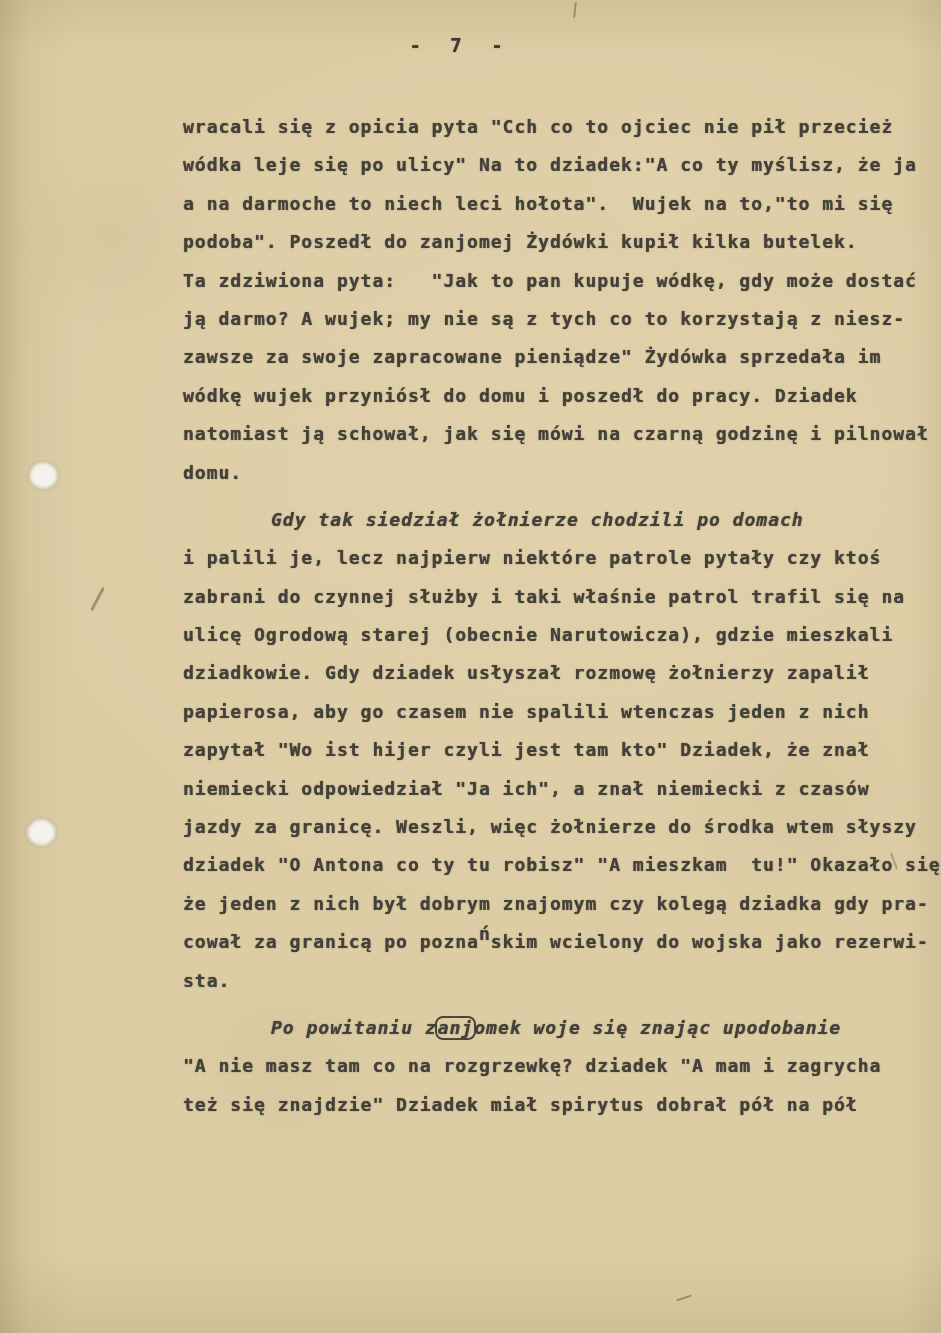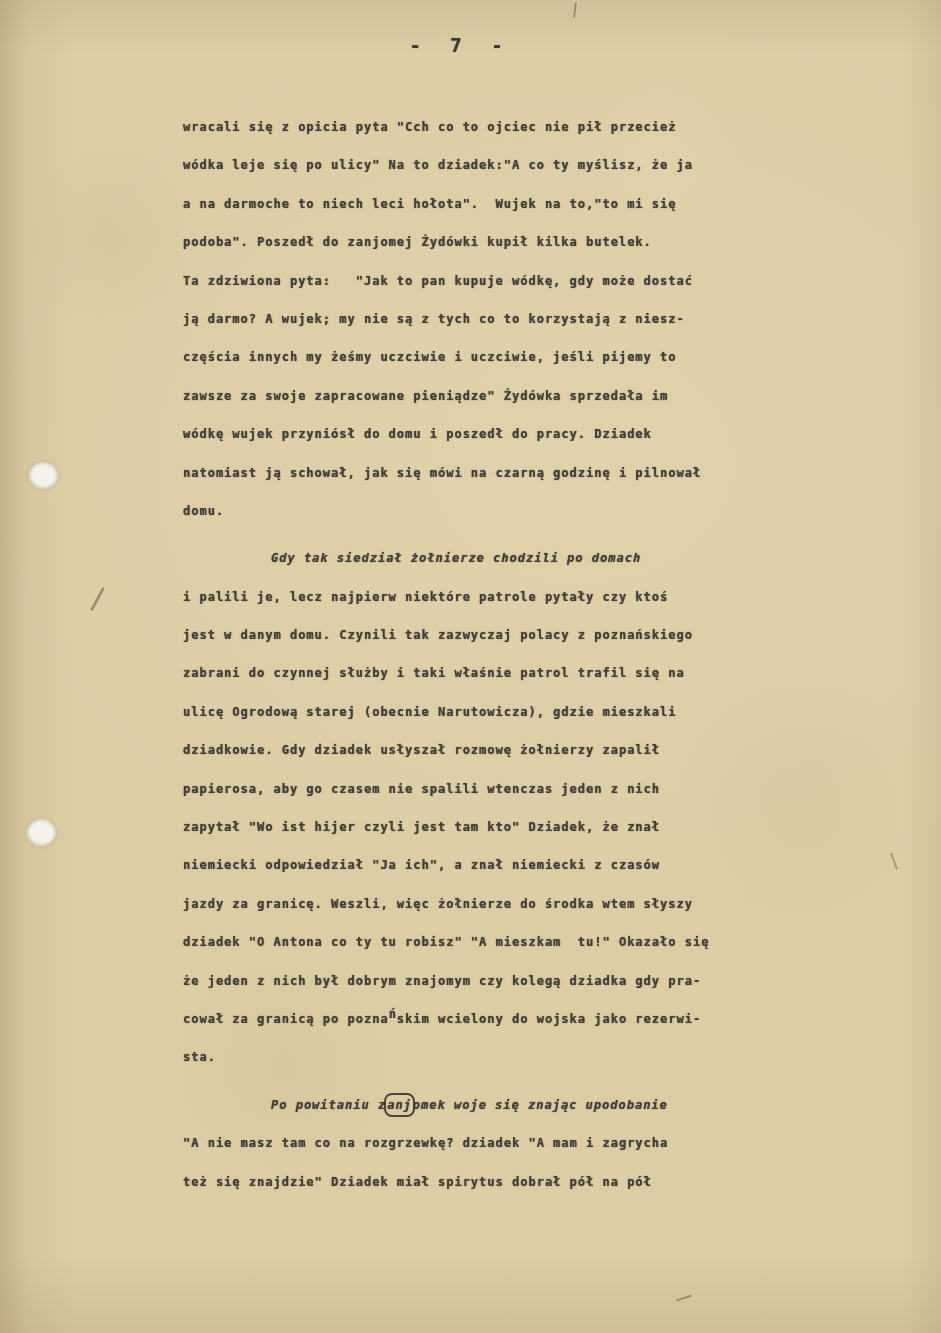--- a/index.html
+++ b/index.html
@@ -34,21 +34,21 @@
     font-size:19px;font-weight:bold;letter-spacing:9px;
     text-shadow:0 0 1px rgba(55,52,44,0.85);
   }
   .text-block{
     position:absolute;left:183px;top:108px;width:740px;
   }
   .paragraph{margin:0 0 9px 0;}
   .line{
     white-space:pre;
     height:38.4px;line-height:38.4px;
-    font-size:12px;letter-spacing:1px;
+    font-size:18px;letter-spacing:1px;
     font-weight:bold;
     color:#43413a;
     text-shadow:0 0 1.2px rgba(62,58,48,0.75), 0.4px 0.4px 0 rgba(62,58,48,0.35);
   }
   .line.indent{padding-left:88px;font-style:italic;}
   .seg-boxed{
     display:inline-block;
     border:2px solid rgba(50,46,38,0.85);
     border-radius:8px;
     line-height:20px;
@@ -85,30 +85,28 @@
   <div class="pencil-mark mark-bottom-tick"></div>
 
   <div class="text-block">
       <div class="paragraph">
         <div class="line">wracali się z opicia pyta "Cch co to ojciec nie pił przecież</div>
         <div class="line">wódka leje się po ulicy" Na to dziadek:"A co ty myślisz, że ja</div>
         <div class="line">a na darmoche to niech leci hołota".  Wujek na to,"to mi się</div>
         <div class="line">podoba". Poszedł do zanjomej Żydówki kupił kilka butelek.</div>
         <div class="line">Ta zdziwiona pyta:   "Jak to pan kupuje wódkę, gdy może dostać</div>
         <div class="line">ją darmo? A wujek; my nie są z tych co to korzystają z niesz-</div>
-        <div class="line">częścia innych my żeśmy uczciwie i uczciwie, jeśli pijemy to</div>
         <div class="line">zawsze za swoje zapracowane pieniądze" Żydówka sprzedała im</div>
         <div class="line">wódkę wujek przyniósł do domu i poszedł do pracy. Dziadek</div>
         <div class="line">natomiast ją schował, jak się mówi na czarną godzinę i pilnował</div>
         <div class="line">domu.</div>
       </div>
       <div class="paragraph">
         <div class="line indent">Gdy tak siedział żołnierze chodzili po domach</div>
         <div class="line">i palili je, lecz najpierw niektóre patrole pytały czy ktoś</div>
-        <div class="line">jest w danym domu. Czynili tak zazwyczaj polacy z poznańskiego</div>
         <div class="line">zabrani do czynnej służby i taki właśnie patrol trafil się na</div>
         <div class="line">ulicę Ogrodową starej (obecnie Narutowicza), gdzie mieszkali</div>
         <div class="line">dziadkowie. Gdy dziadek usłyszał rozmowę żołnierzy zapalił</div>
         <div class="line">papierosa, aby go czasem nie spalili wtenczas jeden z nich</div>
         <div class="line">zapytał "Wo ist hijer czyli jest tam kto" Dziadek, że znał</div>
         <div class="line">niemiecki odpowiedział "Ja ich", a znał niemiecki z czasów</div>
         <div class="line">jazdy za granicę. Weszli, więc żołnierze do środka wtem słyszy</div>
         <div class="line">dziadek "O Antona co ty tu robisz" "A mieszkam  tu!" Okazało się</div>
         <div class="line">że jeden z nich był dobrym znajomym czy kolegą dziadka gdy pra-</div>
         <div class="line"><span>cował za granicą po pozna</span><span class="seg-sup">ń</span><span>skim wcielony do wojska jako rezerwi-</span></div>

